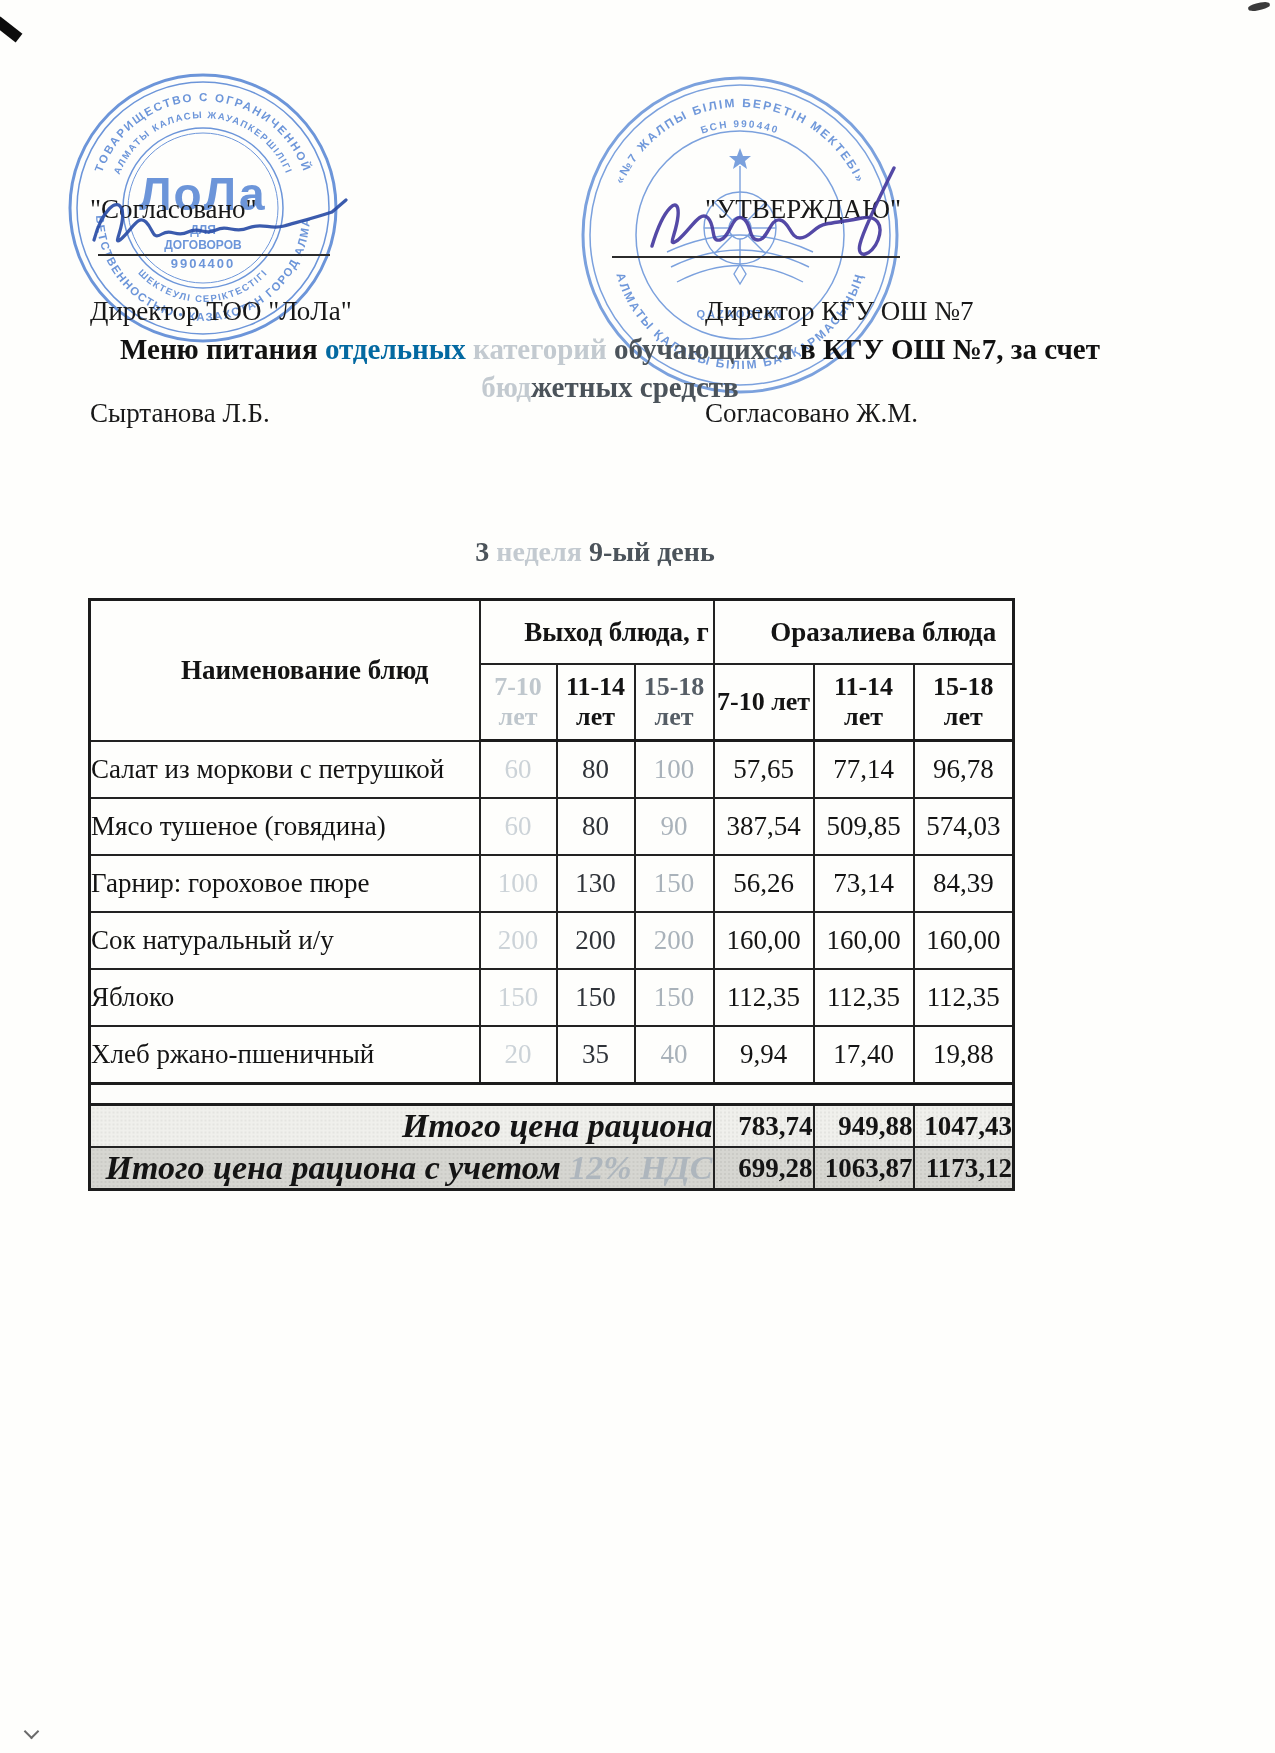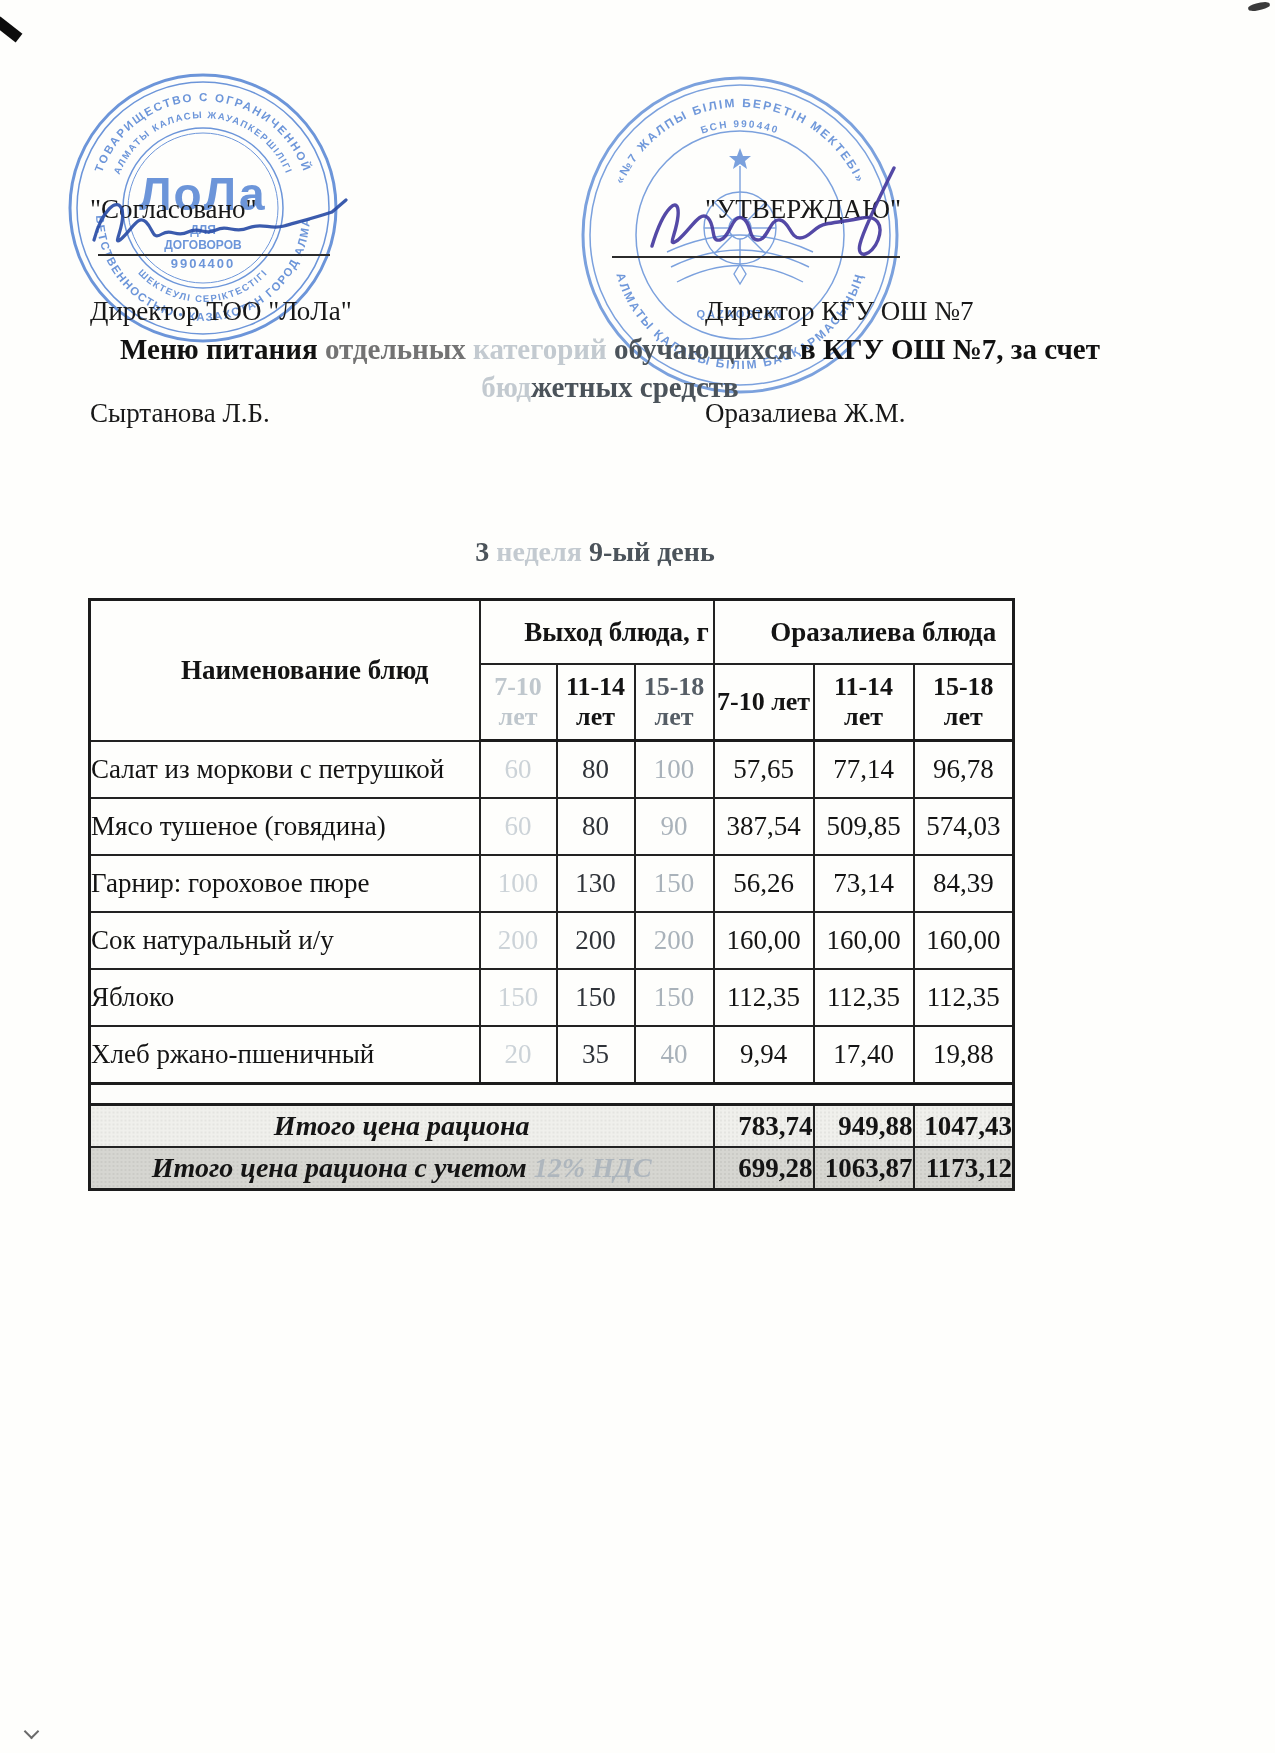--- a/index.html
+++ b/index.html
@@ -30,21 +30,21 @@
   .title { position:absolute; top:330px; left:60px; width:1100px; text-align:center;
     font-weight:bold; font-size:29px; line-height:38px; color:#121212; }
   .season { position:absolute; top:420px; left:60px; width:1100px; text-align:center;
     font-weight:bold; font-size:28px; color:#1a1a1a; }
   .day { position:absolute; top:536px; left:85px; width:1020px; text-align:center;
     font-weight:bold; font-size:28px; color:#444b52; }
 
   .fade-heavy { color:#c3cad0; }
   .fade-mid   { color:#8a949d; }
   .fade-dim   { color:#4b535a; }
-  .fade-soft  { color:#737373;margin-top:13px; }
+  .fade-soft  { color:#0369a1;margin-top:13px; }
 
   
   table.menu { position:absolute; left:88px; top:598px; width:924px;
     border-collapse:collapse; table-layout:fixed; font-size:27px; color:#141414;
     border:3px solid #1c1c1c; }
   table.menu td { border:2px solid #222; padding:0; vertical-align:middle; }
 
   tr.h1 td { height:62px; text-align:center; font-weight:bold;padding-left:40px; }
   tr.h2 td { height:74px; text-align:center; font-weight:bold; border-bottom:3px solid #1c1c1c; font-size:26px; line-height:30px; }
   td.sep-l { border-left:3px solid #1c1c1c; }
@@ -61,21 +61,21 @@
   .age-out2 { color:#565e66; }
 
   tr.spacer td { height:18px; border-top:3px solid #1c1c1c; border-bottom:3px solid #1c1c1c;
     border-left:3px solid #1c1c1c; border-right:3px solid #1c1c1c; background:#fdfdfb; }
 
   tr.total td { height:40px;
     background-image:radial-gradient(rgba(0,0,0,0.05) 1px, transparent 1px);
     background-size:4px 4px; }
   tr.t1 td { background-color:#f0f0ec; }
   tr.t2 td { background-color:#d6d6d1; }
-  td.tlabel { text-align:center; padding-left:8px; font-weight:bold; font-style:italic; font-size:28px; }
+  td.tlabel { text-align:right; padding-left:8px; font-weight:bold; font-style:italic; font-size:34px; }
   td.tval { text-align:right; padding-right:10px; font-weight:bold; }
   .tfade { color:#aeb6bd; }
 
   
   .sig-overlay { position:absolute; left:0; top:0; pointer-events:none; }
 </style>
 </head>
 <body>
 
 <div class="page">
@@ -166,21 +166,21 @@
   <div class="approval" style="left:90px; top:124px;">
     <div>"Согласовано"</div>
     <div>Директор ТОО "ЛоЛа"</div>
     <div>Сыртанова Л.Б.</div>
   </div>
   <div class="sigline" style="left:98px; top:254px; width:232px;"></div>
 
   <div class="approval" style="left:705px; top:124px;">
     <div>"УТВЕРЖДАЮ"</div>
     <div>Директор КГУ ОШ №7</div>
-    <div>Оразалиева Ж.М.</div>
+    <div>Согласовано Ж.М.</div>
   </div>
   <div class="sigline" style="left:612px; top:256px; width:288px;"></div>
 
   <svg class="sig-overlay" width="1275" height="1753">
     <path d="M 94,240 C 102,210 118,196 122,210 C 126,224 112,246 120,240 C 132,230 138,214 146,222 C 154,230 152,240 162,234 C 172,228 176,238 188,232 C 200,226 204,236 216,230 C 228,224 234,234 248,228 C 262,222 270,230 284,226 C 298,222 314,218 332,212 L 346,200" stroke="#2a4da6" stroke-width="3.2" fill="none" opacity="0.92" stroke-linecap="round"></path>
     <path d="M 652,246 C 664,206 680,194 678,216 C 676,236 666,248 678,240 C 692,228 700,210 708,218 C 716,226 710,242 720,240 C 730,238 732,214 742,218 C 752,222 748,240 758,240 C 768,240 770,218 780,220 C 790,222 790,238 800,238 C 810,238 814,226 826,224 C 838,222 852,220 862,218 C 876,215 884,224 878,240 C 872,256 856,260 860,244 C 864,228 880,196 894,168" stroke="#453a9e" stroke-width="3.4" fill="none" opacity="0.92" stroke-linecap="round"></path>
   </svg>
 
   <div class="title">
     <span>Меню питания </span><span class="fade-soft">отдельных </span><span class="fade-heavy">категорий </span><span class="fade-dim">обучающихся </span><span>в КГУ ОШ №7, за счет</span><br>

